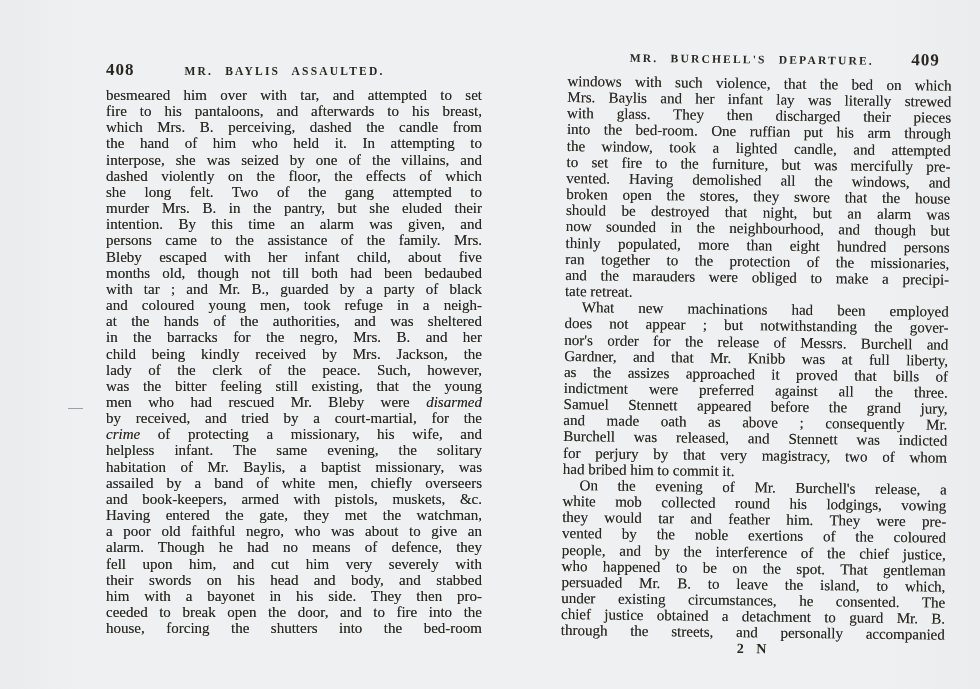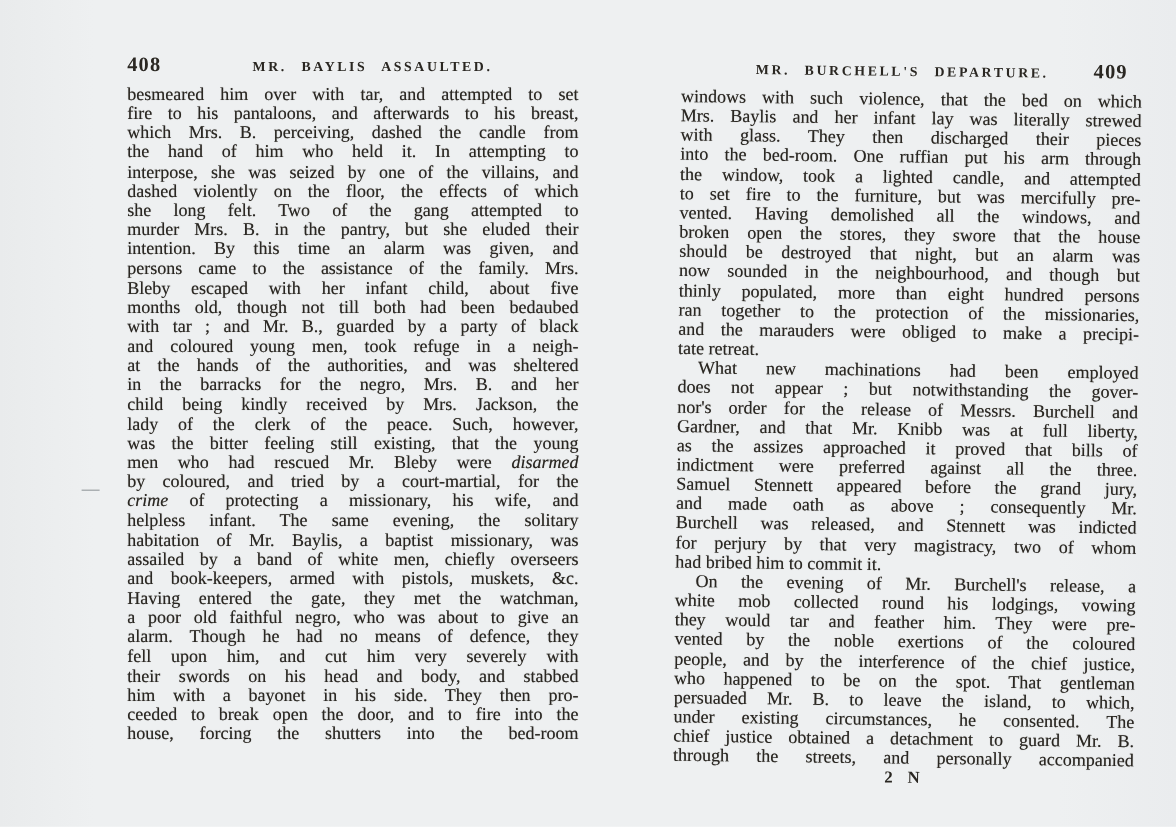--- a/index.html
+++ b/index.html
@@ -6,27 +6,27 @@
   body {
     width: 980px;
     height: 689px;
     position: relative;
     overflow: hidden;
     background: linear-gradient(90deg, #e9ebec 0%, #eef0f1 8%, #eef0f1 90%, #eaecee 100%);
     font-family: "Liberation Serif", "DejaVu Serif", serif;
     color: #2a2722;
   }
   .page { position: absolute; }
-  #left-page  { left: 106px; top: 44px; width: 376px; }
+  #left-page  { left: 106px; top: 60px; width: 376px; }
   #right-page { left: 568px; top: 46px; width: 384px; transform: rotate(0.7deg); transform-origin: 0 0; }
 
   .header { display: flex; align-items: baseline; height: 18px; margin-bottom: 9px; }
   .pagenum { font-size: 17px; font-weight: bold; letter-spacing: 1px; }
   .htitle  { font-size: 11.5px; font-weight: bold; letter-spacing: 2.2px; word-spacing: 7px; white-space: nowrap; }
-  .header-left  .htitle { margin-left: 76px; }
+  .header-left  .htitle { margin-left: 50px; }
   .header-right .htitle { margin-left: 62px; }
   .header-right .pagenum { margin-left: auto; margin-right: 12px; }
 
   .column {
     font-size: 15px;
     line-height: 16.15px;
     text-shadow: 0 0 0.6px rgba(41, 38, 34, 0.6);
   }
   .paragraph { margin: 0; }
   .line { text-align: justify; text-align-last: justify; }
@@ -77,21 +77,21 @@
           <div class="line">Bleby escaped with her infant child, about five</div>
           <div class="line">months old, though not till both had been bedaubed</div>
           <div class="line">with tar ; and Mr. B., guarded by a party of black</div>
           <div class="line">and coloured young men, took refuge in a neigh-</div>
           <div class="line">at the hands of the authorities, and was sheltered</div>
           <div class="line">in the barracks for the negro, Mrs. B. and her</div>
           <div class="line">child being kindly received by Mrs. Jackson, the</div>
           <div class="line">lady of the clerk of the peace.  Such, however,</div>
           <div class="line">was the bitter feeling still existing, that the young</div>
           <div class="line">men who had rescued Mr. Bleby were <i>disarmed</i></div>
-          <div class="line">by coloured, and tried by a court-martial, for the</div>
+          <div class="line">by received, and tried by a court-martial, for the</div>
           <div class="line"><i>crime</i> of protecting a missionary, his wife, and</div>
           <div class="line">helpless infant.  The same evening, the solitary</div>
           <div class="line">habitation of Mr. Baylis, a baptist missionary, was</div>
           <div class="line">assailed by a band of white men, chiefly overseers</div>
           <div class="line">and book-keepers, armed with pistols, muskets, &amp;c.</div>
           <div class="line">Having entered the gate, they met the watchman,</div>
           <div class="line">a poor old faithful negro, who was about to give an</div>
           <div class="line">alarm.  Though he had no means of defence, they</div>
           <div class="line">fell upon him, and cut him very severely with</div>
           <div class="line">their swords on his head and body, and stabbed</div>

